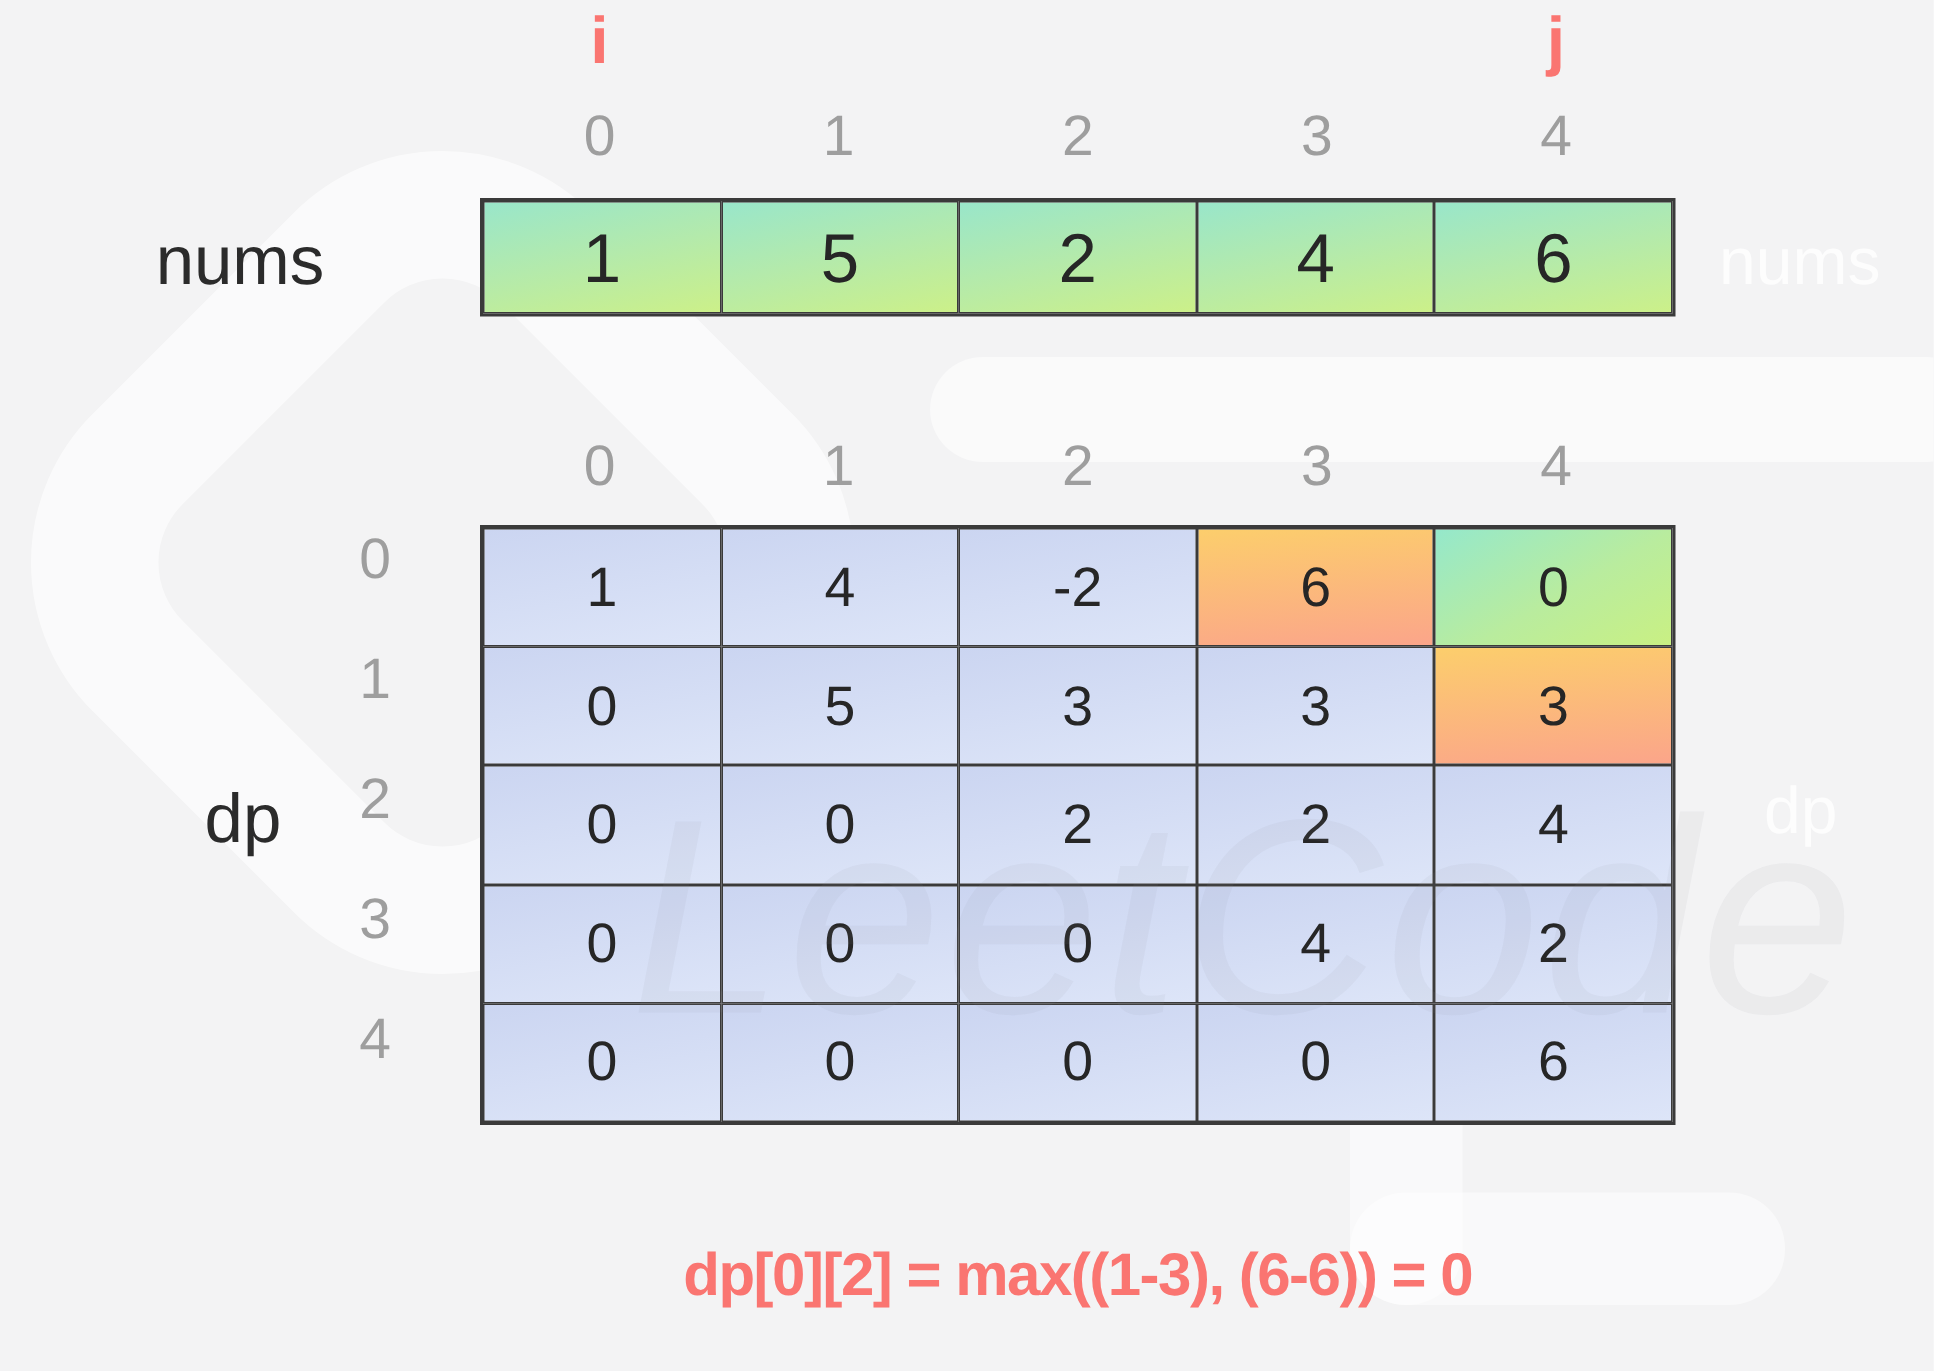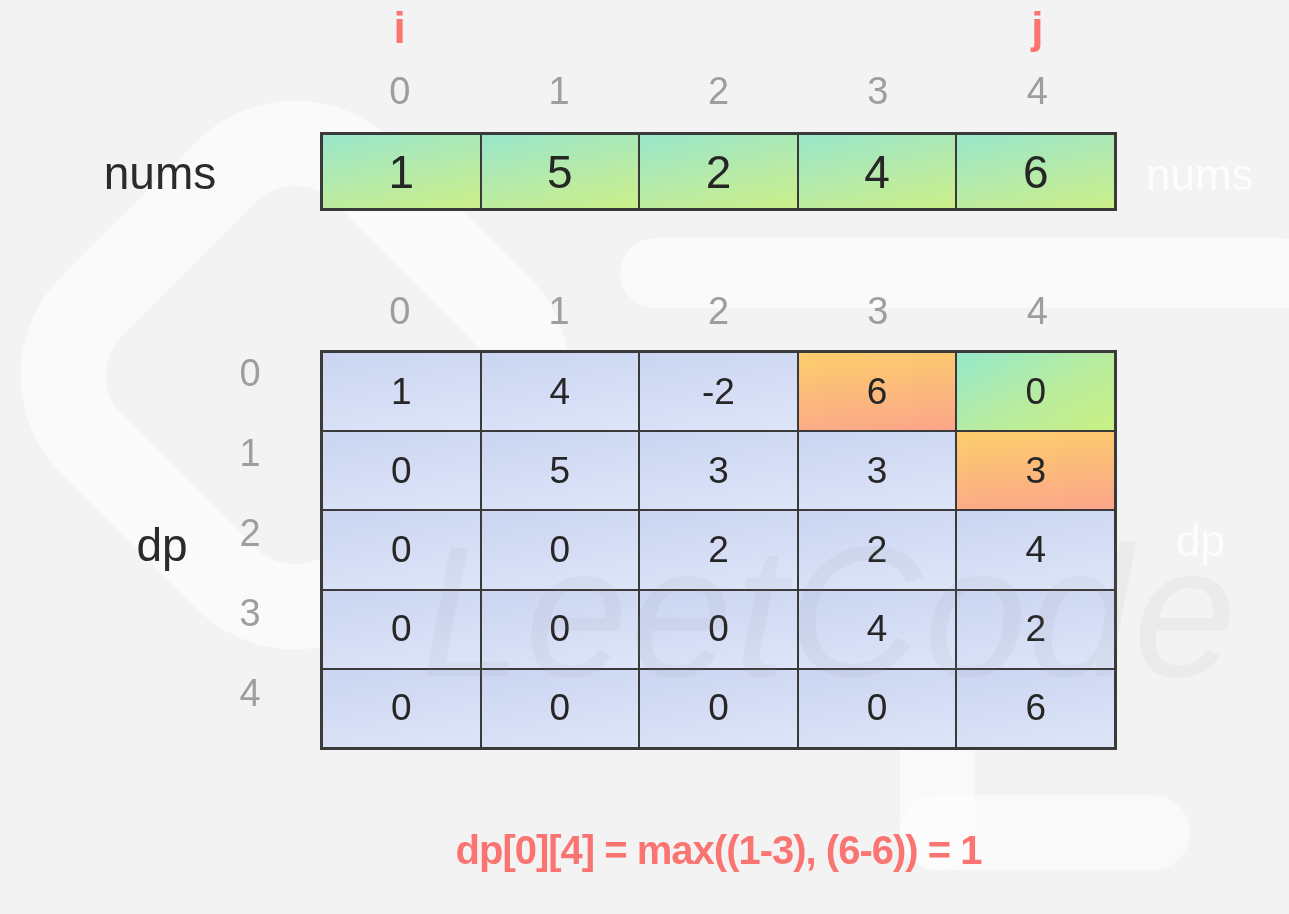--- a/index.html
+++ b/index.html
@@ -172,15 +172,15 @@
       <div class="cell">0</div>
       <div class="cell">4</div>
       <div class="cell">2</div>
       <div class="cell">0</div>
       <div class="cell">0</div>
       <div class="cell">0</div>
       <div class="cell">0</div>
       <div class="cell">6</div>
     </div>
 
-  <div class="formula">dp[0][4] = max((1-3), (6-6)) = 1</div>
+  <div class="formula">dp[0][2] = max((1-3), (6-6)) = 0</div>
 
 </div>
 
 </body></html>

